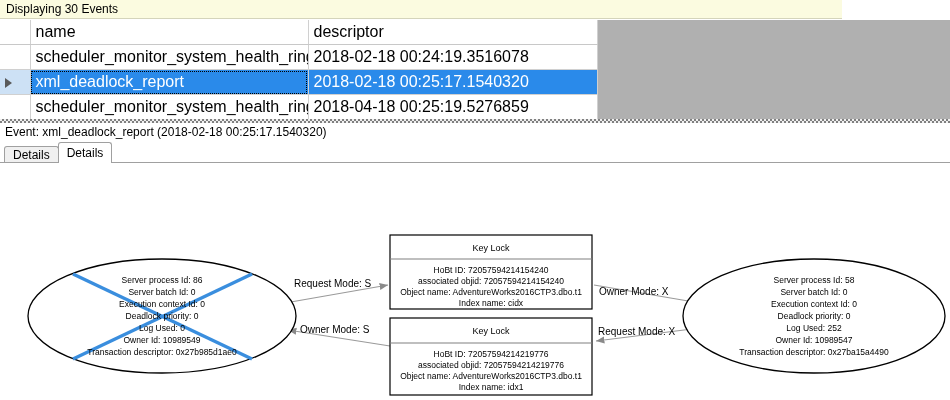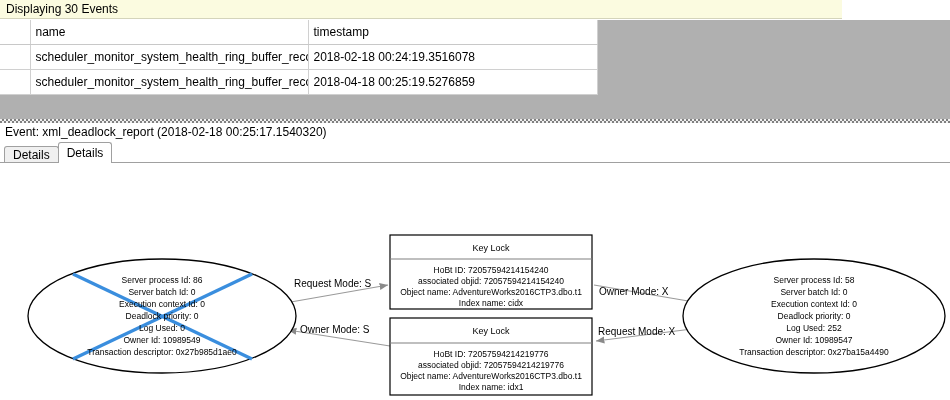--- a/index.html
+++ b/index.html
@@ -50,21 +50,21 @@
     table-layout: fixed;
     width: 597px;
     background: #ffffff;
   }
   table.grid th, table.grid td {
     border-right: 1px solid #d0d0d0;
     border-bottom: 1px solid #d0d0d0;
     height: 24px;
     padding: 0 5px;
     font-weight: normal;
-    font-size: 12px;
+    font-size: 16px;
     text-align: left;
     vertical-align: middle;
     overflow: hidden;
     white-space: nowrap;
     background: #ffffff;
   }
   table.grid th {
     background: #ffffff;
     border-bottom: 1px solid #c8c8c8;
   }
@@ -196,28 +196,35 @@
     <table class="grid">
       <colgroup>
         <col class="c-rowhdr">
           <col class="c-name">
           <col class="c-time">
       </colgroup>
       <thead>
         <tr>
           <th class="rowhdr"></th>
           <th>name</th>
-          <th>timestamp</th>
+          <th>descriptor</th>
         </tr>
       </thead>
       <tbody>
         <tr>
           <td class="rowhdr"></td>
           <td>scheduler_monitor_system_health_ring_buffer_recorded</td>
           <td>2018-02-18 00:24:19.3516078</td>
+        </tr>
+        <tr class="selected">
+          <td class="rowhdr">
+            <span class="tri"></span>
+          </td>
+          <td class="cell-focus">xml_deadlock_report</td>
+          <td>2018-02-18 00:25:17.1540320</td>
         </tr>
         <tr>
           <td class="rowhdr"></td>
           <td>scheduler_monitor_system_health_ring_buffer_recorded</td>
           <td>2018-04-18 00:25:19.5276859</td>
         </tr>
       </tbody>
     </table>
   </div>
 

